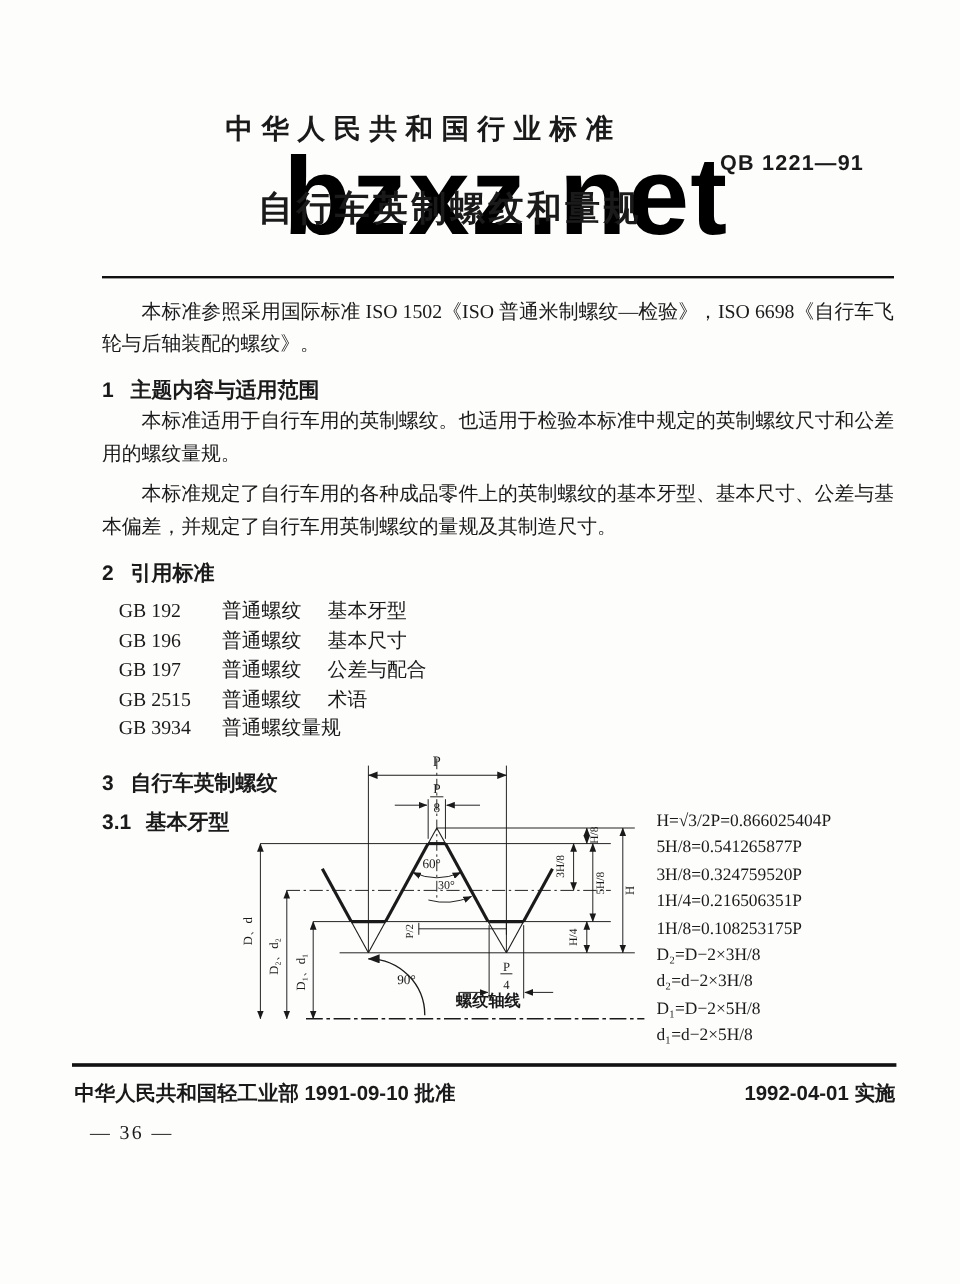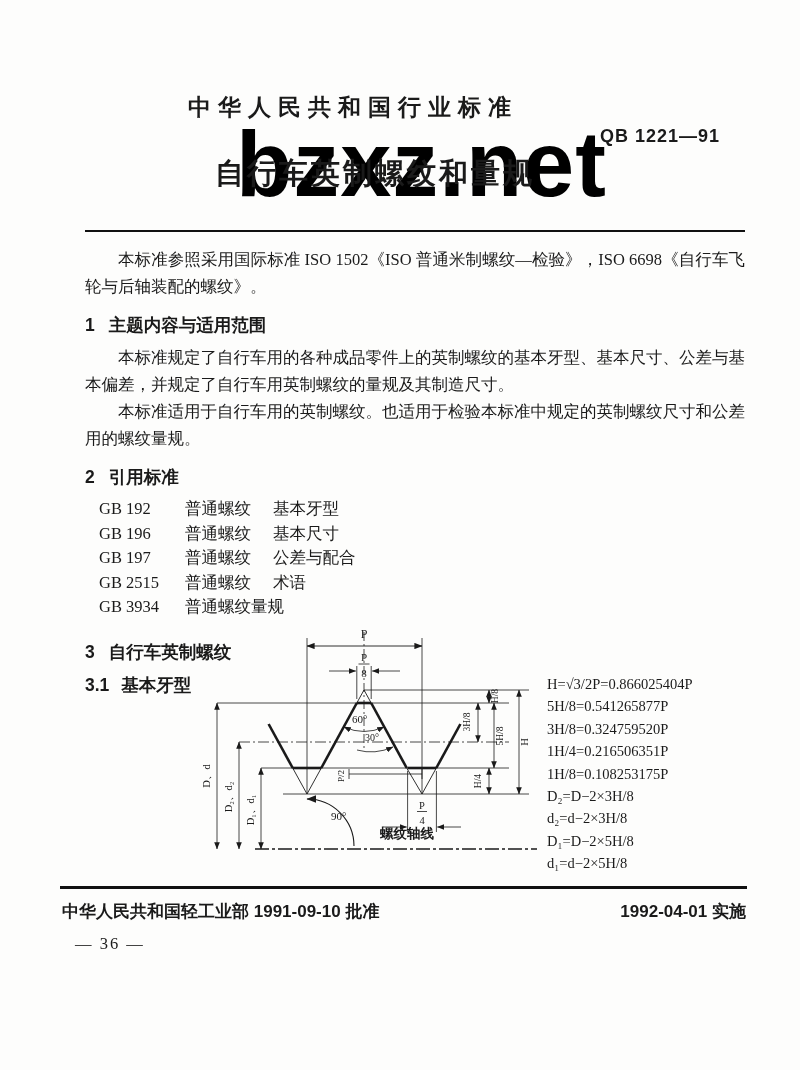--- a/index.html
+++ b/index.html
@@ -94,22 +94,22 @@
       <div class="doc-title">自行车英制螺纹和量规</div>
     </div>
 
     <div class="top-rule"></div>
 
     <p class="para intro">本标准参照采用国际标准 ISO 1502《ISO 普通米制螺纹—检验》，ISO 6698《自行车飞轮与后轴装配的螺纹》。</p>
 
     <div class="sec-head">
       <span class="sec-num">1</span><span>主题内容与适用范围</span>
     </div>
+    <p class="para">本标准适用于自行车用的英制螺纹。也适用于检验本标准中规定的英制螺纹尺寸和公差用的螺纹量规。</p>
     <p class="para p-first">本标准规定了自行车用的各种成品零件上的英制螺纹的基本牙型、基本尺寸、公差与基本偏差，并规定了自行车用英制螺纹的量规及其制造尺寸。</p>
-    <p class="para">本标准适用于自行车用的英制螺纹。也适用于检验本标准中规定的英制螺纹尺寸和公差用的螺纹量规。</p>
 
     <div class="sec-head">
       <span class="sec-num">2</span><span>引用标准</span>
     </div>
 
     <div class="ref-list">
       <div class="ref-row">
         <span class="ref-code">GB 192</span><span class="ref-name">普通螺纹</span><span class="ref-sub">基本牙型</span>
       </div>
       <div class="ref-row">

